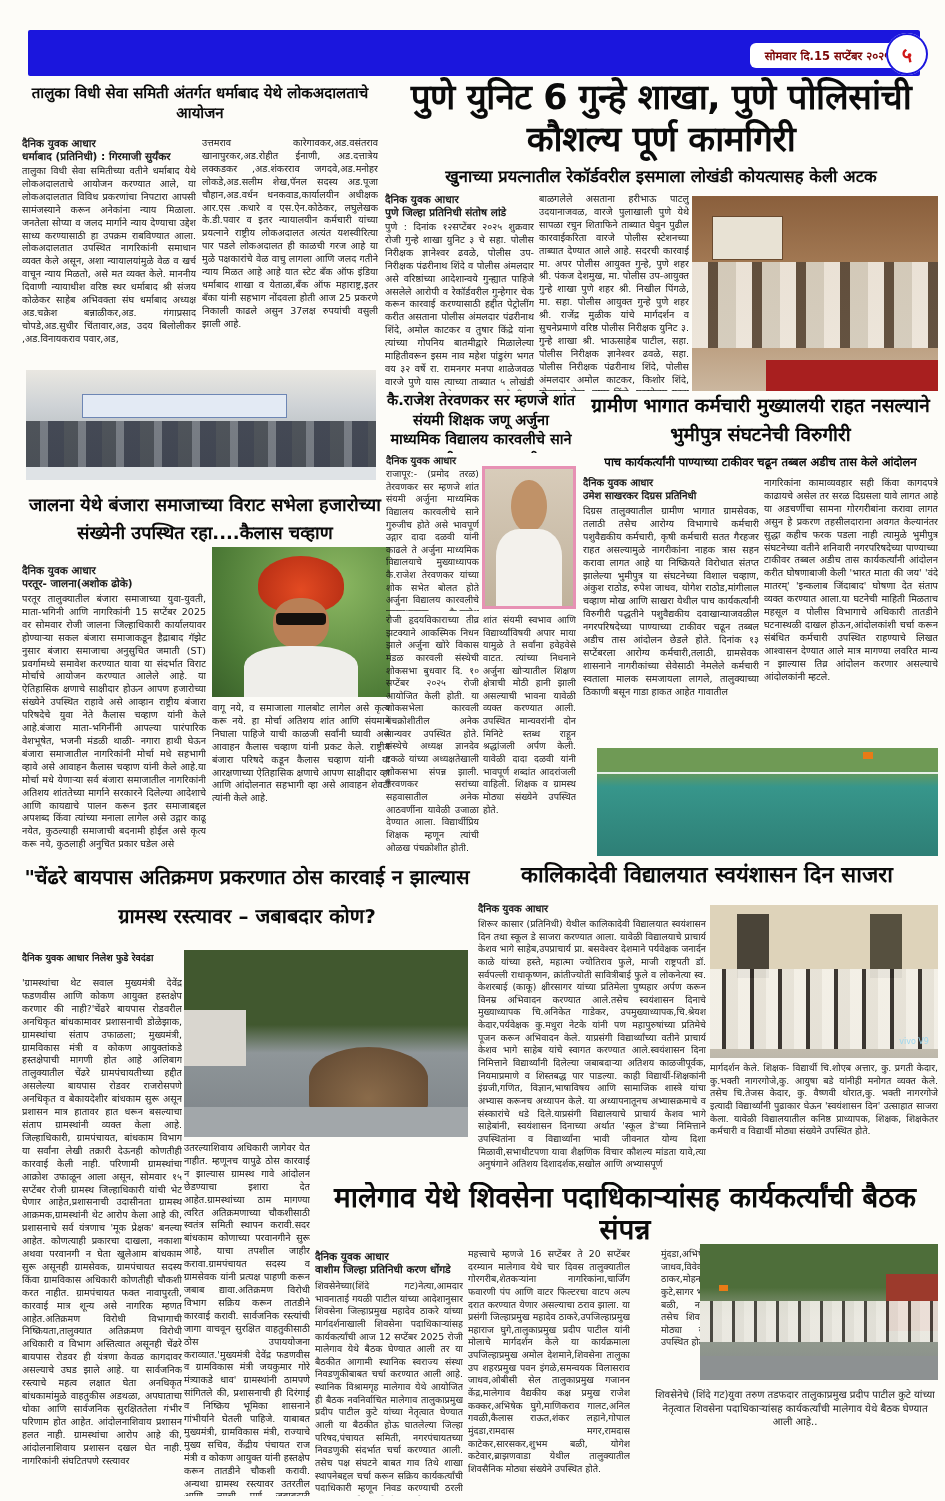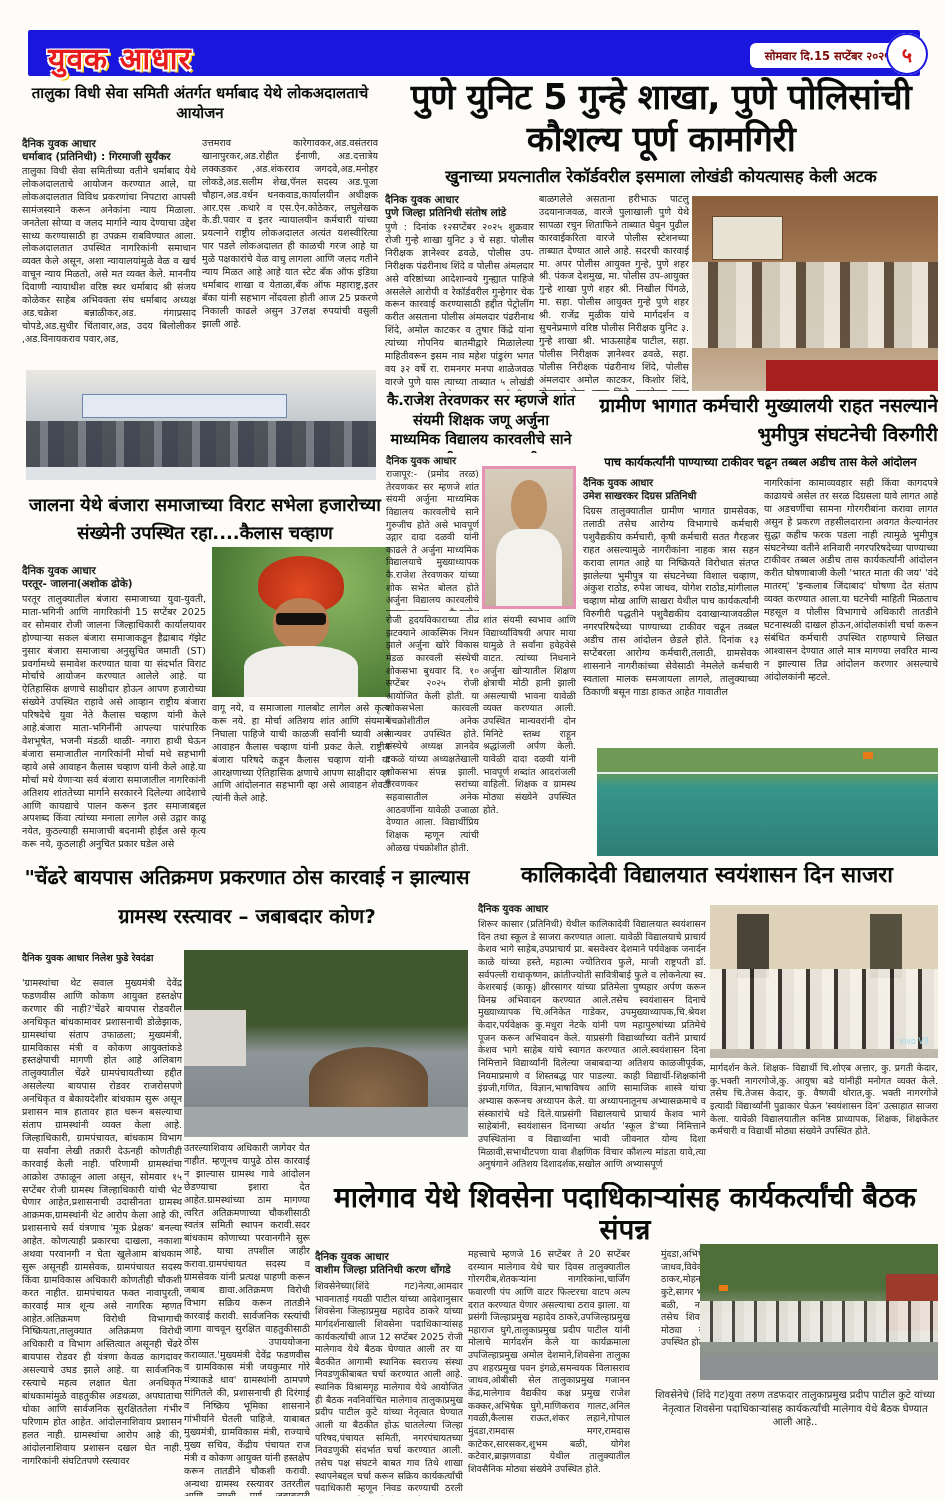--- a/index.html
+++ b/index.html
@@ -19,36 +19,35 @@
            font-size:11.5px;font-weight:700;color:#7a0606;}
   .pgcirc{background:#fff;border-radius:50%;display:flex;align-items:center;justify-content:center;
           font-size:20px;font-weight:800;color:#d01818;box-shadow:0 0 0 2px #1b16dd inset;}
 </style>
 </head>
 <body>
 
 <div id="page">
 
   <div class="abs bar" style="left:28px;top:30px;width:892px;height:46px;"></div>
-  <div class="abs logo" style="left:48px;top:37px;">युवक आधार</div>
   <div class="abs datebox" style="left:750px;top:43px;width:155px;height:25px;">सोमवार दि.15 सप्टेंबर २०२५</div>
   <div class="abs pgcirc" style="left:886px;top:33px;width:42px;height:42px;">५</div>
 
   <div class="abs hl" style="left:22px;top:84px;width:356px;height:52px;font-size:15px;line-height:1.3;">तालुका विधी सेवा समिती अंतर्गत धर्माबाद येथे लोकअदालताचे आयोजन</div>
   <div class="abs by" style="left:22px;top:137px;width:174px;">दैनिक युवक आधार</div>
   <div class="abs by" style="left:22px;top:150px;width:174px;">धर्माबाद (प्रतिनिधी) : गिरमाजी सुर्यंकर</div>
   <div class="abs bc" style="left:22px;top:165px;width:174px;height:201px;">तालुका विधी सेवा समितीच्या वतीने धर्माबाद येथे लोकअदालताचे आयोजन करण्यात आले, या लोकअदालतात विविध प्रकरणांचा निपटारा आपसी सामंजस्याने करून अनेकांना न्याय मिळाला. जनतेला सोप्या व जलद मार्गाने न्याय देण्याचा उद्देश साध्य करण्यासाठी हा उपक्रम राबविण्यात आला. लोकअदालतात उपस्थित नागरिकांनी समाधान व्यक्त केले असून, अशा न्यायालयांमुळे वेळ व खर्च वाचून न्याय मिळतो, असे मत व्यक्त केले. माननीय दिवाणी न्यायाधीश वरिष्ठ स्थर धर्माबाद श्री संजय कोळेकर साहेब अभिवक्ता संघ धर्माबाद अध्यक्ष अड.चक्रेश बन्नाळीकर,अड. गंगाप्रसाद चोपडे,अड.सुधीर चिंतावार,अड, उदय बिलोलीकर ,अड.विनायकराव पवार,अड,</div>
   <div class="abs bc" style="left:202px;top:137px;width:176px;height:229px;">उत्तमराव कारेगावकर,अड.वसंतराव खानापुरकर,अड.रोहीत ईनाणी, अड.दत्तात्रेय लक्कडकर ,अड.शंकरराव जगदवे,अड.मनोहर लोकडे,अड.सलीम शेख,पॅनल सदस्य अड.पूजा चौहान,अड.वर्धन धनकवाड,कार्यालयीन अधीक्षक आर.एस .कधारे व एस.ऐन.कोठेकर, लघुलेखक के.डी.पवार व इतर न्यायालयीन कर्मचारी यांच्या प्रयत्नाने राष्ट्रीय लोकअदालत अत्यंत यशस्वीरित्या पार पडले लोकअदालत ही काळची गरज आहे या मुळे पक्षकारांचे वेळ वाचु लागला आणि जलद गतीने न्याय मिळत आहे आहे यात स्टेट बँक ऑफ इंडिया धर्माबाद शाखा व येताळा,बँक ऑफ महाराष्ट्र,इतर बँका यांनी सहभाग नोंदवला होती आज 25 प्रकरणे निकाली काढले असुन 37लक्ष रुपयांची वसुली झाली आहे.</div>
   <div class="abs photo" style="left:26px;top:370px;width:350px;height:110px;background:linear-gradient(180deg,#e9e7e1 0%,#cfd3d6 32%,#9fa7ad 100%);">
     <div style="position:absolute;left:16%;top:22%;width:58%;height:20%;background:#e3eaf4;border:1px solid #6d86b4;"></div>
     <div style="position:absolute;left:0;bottom:12%;width:100%;height:42%;background:repeating-linear-gradient(90deg,#3a3f46 0 14px,#6b7078 14px 22px,#2e3340 22px 38px);opacity:.85;"></div>
     <div style="position:absolute;left:0;bottom:0;width:100%;height:12%;background:#dfe3e6;"></div>
   </div>
 
-  <div class="abs hl" style="left:383px;top:76px;width:556px;height:86px;font-size:35px;line-height:1.2;font-weight:800;letter-spacing:-0.5px;">पुणे युनिट 5 गुन्हे शाखा, पुणे पोलिसांची कौशल्य पूर्ण कामगिरी</div>
+  <div class="abs hl" style="left:383px;top:76px;width:556px;height:86px;font-size:35px;line-height:1.2;font-weight:800;letter-spacing:-0.5px;">पुणे युनिट 6 गुन्हे शाखा, पुणे पोलिसांची कौशल्य पूर्ण कामगिरी</div>
   <div class="abs hl" style="left:383px;top:164px;width:556px;height:24px;font-size:16.5px;">खुनाच्या प्रयत्नातील रेकॉर्डवरील इसमाला लोखंडी कोयत्यासह केली अटक</div>
   <div class="abs by" style="left:385px;top:193px;width:150px;">दैनिक युवक आधार</div>
   <div class="abs by" style="left:385px;top:206px;width:150px;">पुणे जिल्हा प्रतिनिधी संतोष लांडे</div>
   <div class="abs bc" style="left:385px;top:221px;width:149px;height:170px;">पुणे : दिनांक १२सप्टेंबर २०२५ शुक्रवार रोजी गुन्हे शाखा युनिट ३ चे सहा. पोलीस निरीक्षक ज्ञानेश्वर ढवळे, पोलीस उप-निरीक्षक पंढरीनाथ शिंदे व पोलीस अंमलदार असे वरिष्ठांच्या आदेशान्वये गुन्ह्यात पाहिजे असलेले आरोपी व रेकॉर्डवरील गुन्हेगार चेक करून कारवाई करण्यासाठी हद्दीत पेट्रोलींग करीत असताना पोलीस अंमलदार पंढरीनाथ शिंदे, अमोल काटकर व तुषार किंद्रे यांना त्यांच्या गोपनिय बातमीद्वारे मिळालेल्या माहितीवरून इसम नाव महेश पांडुरंग भगत वय ३२ वर्षे रा. रामनगर मनपा शाळेजवळ वारजे पुणे यास त्याच्या ताब्यात ५ लोखंडी पालगन (कोयता) अवैधरित्या बेकायदेशीररित्या</div>
   <div class="abs bc" style="left:539px;top:193px;width:150px;height:198px;">बाळगलेले असताना हरीभाऊ पाटलु उदयानाजवळ, वारजे पुलाखाली पुणे येथे सापळा रचुन शिताफिने ताब्यात घेवुन पुढील कारवाईकरिता वारजे पोलीस स्टेशनच्या ताब्यात देण्यात आले आहे. सदरची कारवाई मा. अपर पोलीस आयुक्त गुन्हे, पुणे शहर श्री. पंकज देशमुख, मा. पोलीस उप-आयुक्त गुन्हे शाखा पुणे शहर श्री. निखील पिंगळे, मा. सहा. पोलीस आयुक्त गुन्हे पुणे शहर श्री. राजेंद्र मुळीक यांचे मार्गदर्शन व सुचनेप्रमाणे वरिष्ठ पोलीस निरीक्षक युनिट ३. गुन्हे शाखा श्री. भाऊसाहेब पाटील, सहा. पोलीस निरीक्षक ज्ञानेश्वर ढवळे, सहा. पोलीस निरीक्षक पंढरीनाथ शिंदे, पोलीस अंमलदार अमोल काटकर, किशोर शिंदे, मोहम्मद शेख, तुषार किंद्रे, पुरुषोत्तम गुन्ला यांनी केली आहे.</div>
   <div class="abs photo" style="left:692px;top:196px;width:246px;height:195px;background:linear-gradient(180deg,#8a5f3c 0%,#a9805a 45%,#cbb79f 100%);">
     <div style="position:absolute;left:8%;top:10%;width:28%;height:22%;background:#e8e2d4;border:1px solid #6a4a2e;"></div>
     <div style="position:absolute;left:0;top:34%;width:100%;height:44%;background:repeating-linear-gradient(90deg,#f2ede4 0 16px,#5a4a3a 16px 26px,#d8d2c4 26px 44px);opacity:.9;"></div>
     <div style="position:absolute;left:30%;bottom:0;width:70%;height:16%;background:#a81f1f;"></div>
   </div>
@@ -68,21 +67,21 @@
   <div class="abs hl" style="left:386px;top:391px;width:190px;height:62px;font-size:14.5px;line-height:1.35;">कै.राजेश तेरवणकर सर म्हणजे शांत संयमी शिक्षक जणू अर्जुना माध्यमिक विद्यालय कारवलीचे साने गुरुजीच - दादा दळवी</div>
   <div class="abs by" style="left:386px;top:455px;width:120px;font-size:10px;">दैनिक युवक आधार</div>
   <div class="abs bc" style="left:386px;top:468px;width:93px;height:143px;font-size:9.3px;">राजापूर:- (प्रमोद तरळ) तेरवणकर सर म्हणजे शांत संयमी अर्जुना माध्यमिक विद्यालय कारवलीचे साने गुरुजीच होते असे भावपूर्ण उद्गार दादा दळवी यांनी काढले ते अर्जुना माध्यमिक विद्यालयाचे मुख्याध्यापक कै.राजेश तेरवणकर यांच्या शोक सभेत बोलत होते अर्जुना विद्यालय कारवलीचे मुख्याध्यापक कै.राजेश राजाराम तेरवणकर यांचे ७ सप्टेंबर २०२५</div>
   <div class="abs photo" style="left:482px;top:466px;width:94px;height:143px;background:linear-gradient(180deg,#d8ccba 0%,#c0b29c 100%);border:3px solid #e791b4;box-sizing:border-box;">
     <div style="position:absolute;left:30%;top:8%;width:40%;height:38%;background:#c09268;border-radius:50%;"></div>
     <div style="position:absolute;left:12%;top:44%;width:76%;height:56%;background:#f3f1ec;border-radius:35% 35% 0 0;"></div>
   </div>
   <div class="abs bc" style="left:386px;top:614px;width:93px;height:242px;font-size:9.3px;">रोजी हृदयविकाराच्या तीव्र झटक्याने आकस्मिक निधन झाले अर्जुना खोरे विकास मंडळ कारवली संस्थेची शोकसभा बुधवार दि. १० सप्टेंबर २०२५ रोजी आयोजित केली होती. या शोकसभेला कारवली पंचक्रोशीतील अनेक मान्यवर उपस्थित होते. संस्थेचे अध्यक्ष ज्ञानदेव टकळे यांच्या अध्यक्षतेखाली शोकसभा संपन्न झाली. तेरवणकर सरांच्या सहवासातील अनेक आठवणींना यावेळी उजाळा देण्यात आला. विद्यार्थीप्रिय शिक्षक म्हणून त्यांची ओळख पंचक्रोशीत होती.</div>
   <div class="abs bc" style="left:483px;top:614px;width:93px;height:242px;font-size:9.3px;">शांत संयमी स्वभाव आणि विद्यार्थ्यांविषयी अपार माया यामुळे ते सर्वांना हवेहवेसे वाटत. त्यांच्या निधनाने अर्जुना खोऱ्यातील शिक्षण क्षेत्राची मोठी हानी झाली असल्याची भावना यावेळी व्यक्त करण्यात आली. उपस्थित मान्यवरांनी दोन मिनिटे स्तब्ध राहून श्रद्धांजली अर्पण केली. यावेळी दादा दळवी यांनी भावपूर्ण शब्दांत आदरांजली वाहिली. शिक्षक व ग्रामस्थ मोठ्या संख्येने उपस्थित होते.</div>
 
-  <div class="abs hl" style="left:583px;top:391px;width:355px;height:60px;font-size:19px;line-height:1.5;font-weight:800;text-align:right;">ग्रामीण भागात कर्मचारी मुख्यालयी राहत नसल्याने भुमीपुत्र संघटनेची विरुगीरी</div>
+  <div class="abs hl" style="left:583px;top:391px;width:355px;height:60px;font-size:19px;line-height:1.5;font-weight:800;">ग्रामीण भागात कर्मचारी मुख्यालयी राहत नसल्याने भुमीपुत्र संघटनेची विरुगीरी</div>
   <div class="abs hl" style="left:583px;top:454px;width:355px;height:16px;font-size:11.5px;">पाच कार्यकर्त्यांनी पाण्याच्या टाकीवर चढून तब्बल अडीच तास केले आंदोलन</div>
   <div class="abs by" style="left:583px;top:477px;width:176px;font-size:10px;">दैनिक युवक आधार</div>
   <div class="abs by" style="left:583px;top:490px;width:176px;font-size:10px;">उमेश साखरकर दिग्रस प्रतिनिधी</div>
   <div class="abs bc" style="left:583px;top:505px;width:176px;height:240px;">दिग्रस तालुक्यातील ग्रामीण भागात ग्रामसेवक, तलाठी तसेच आरोग्य विभागाचे कर्मचारी पशुवैद्यकीय कर्मचारी, कृषी कर्मचारी सतत गैरहजर राहत असल्यामुळे नागरीकांना नाहक त्रास सहन करावा लागत आहे या निष्क्रियते विरोधात संतप्त झालेल्या भुमीपुत्र या संघटनेच्या विशाल चव्हाण, अंकुश राठोड, रुपेश जाधव, योगेश राठोड,मांगीलाल चव्हाण मोख आणि साखरा येथील पाच कार्यकर्त्यांनी विरुगीरी पद्धतीने पशुवैद्यकीय दवाखान्याजवळील नगरपरिषदेच्या पाण्याच्या टाकीवर चढून तब्बल अडीच तास आंदोलन छेडले होते. दिनांक १३ सप्टेंबरला आरोग्य कर्मचारी,तलाठी, ग्रामसेवक शासनाने नागरीकांच्या सेवेसाठी नेमलेले कर्मचारी स्वताला मालक समजायला लागले, तालुक्याच्या ठिकाणी बसून गाडा हाकत आहेत गावातील</div>
   <div class="abs bc" style="left:764px;top:477px;width:174px;height:268px;">नागरिकांना कामाव्यवहार सही किंवा कागदपत्रे काढायचे असेल तर सरळ दिग्रसला यावे लागत आहे या अडचणींचा सामना गोरगरीबांना करावा लागत असुन हे प्रकरण तहसीलदाराना अवगत केल्यानंतर सुद्धा कहीच फरक पडला नाही त्यामुळे भुमीपुत्र संघटनेच्या वतीने शनिवारी नगरपरिषदेच्या पाण्याच्या टाकीवर तब्बल अडीच तास कार्यकर्त्यांनी आंदोलन करीत घोषणाबाजी केली 'भारत माता की जय' 'वंदे मातरम्' 'इन्कलाब जिंदाबाद' घोषणा देत संताप व्यक्त करण्यात आला.या घटनेची माहिती मिळताच महसूल व पोलीस विभागाचे अधिकारी तातडीने घटनास्थळी दाखल होऊन,आंदोलकांशी चर्चा करून संबंधित कर्मचारी उपस्थित राहण्याचे लिखत आश्वासन देण्यात आले मात्र मागण्या लवरित मान्य न झाल्यास तिव्र आंदोलन करणार असल्याचे आंदोलकांनी म्हटले.</div>
   <div class="abs photo" style="left:597px;top:748px;width:341px;height:108px;background:linear-gradient(180deg,#6f9a55 0%,#6f9a55 20%,#37968b 36%,#2e7f76 100%);">
     <div style="position:absolute;left:0;top:22%;width:100%;height:2px;background:#e8efe9;"></div>
     <div style="position:absolute;left:78%;top:4%;width:10px;height:7px;background:#e87b16;"></div>
   </div>
 

